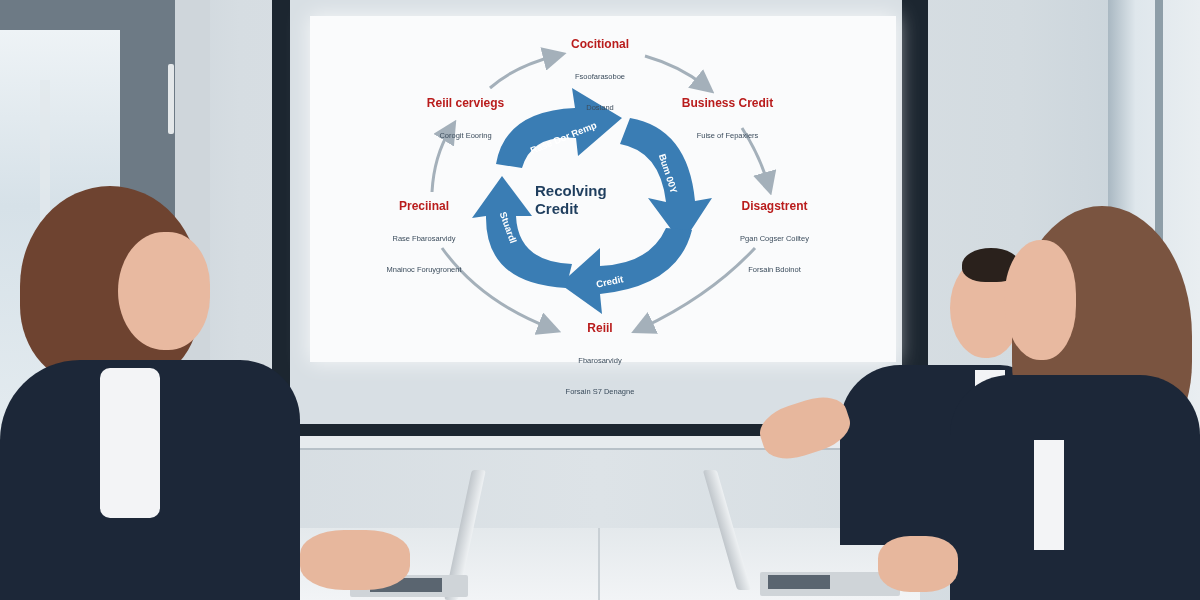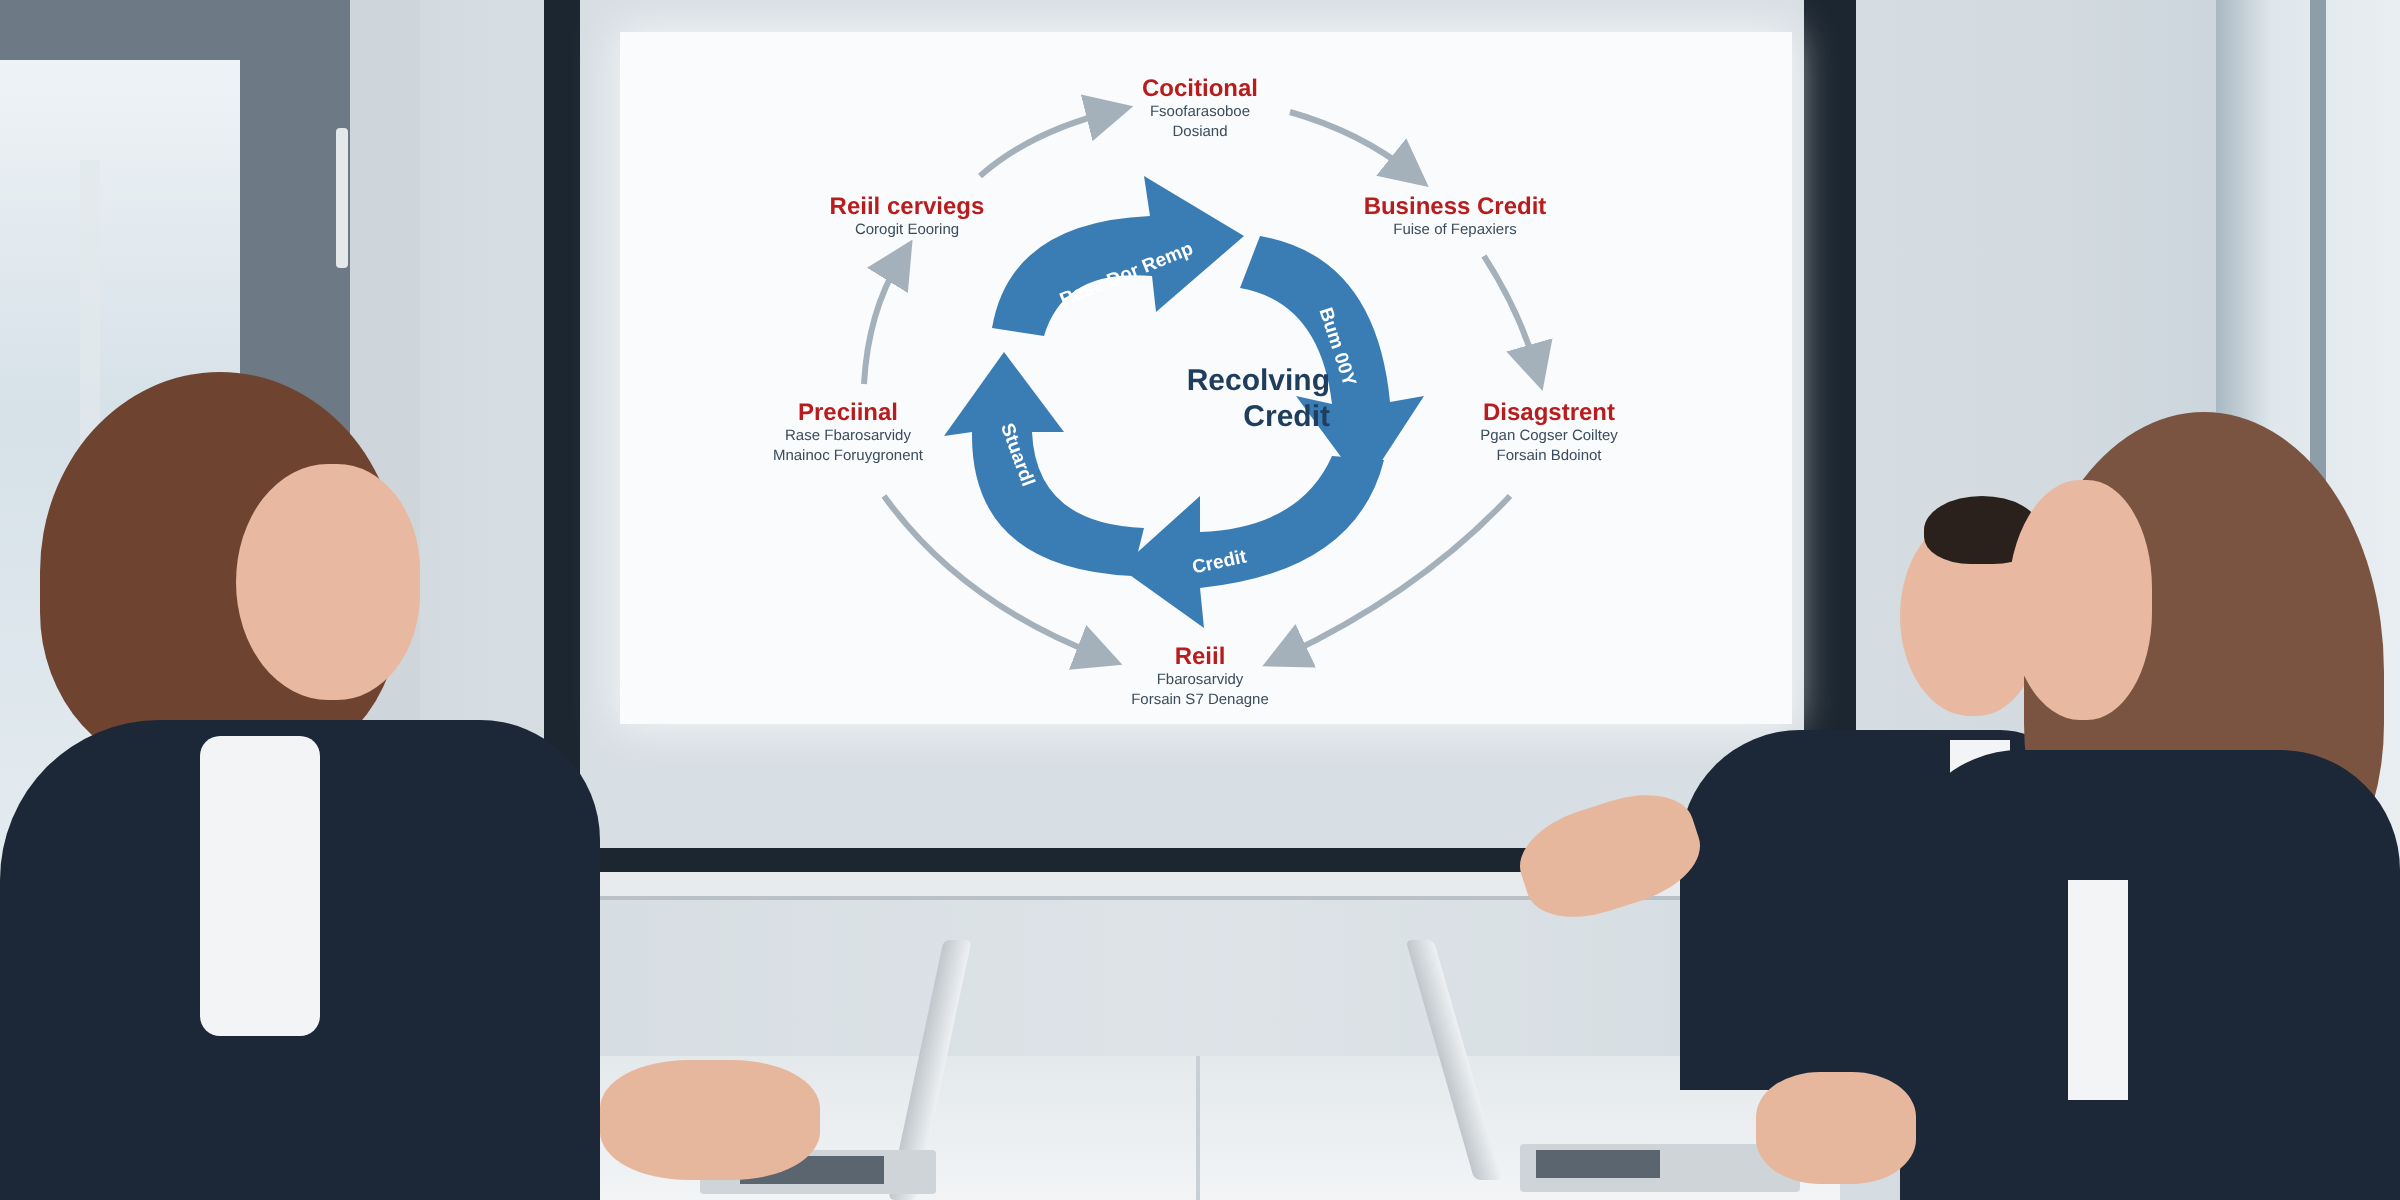--- a/index.html
+++ b/index.html
@@ -13,22 +13,22 @@
   .window-right{position:absolute;left:1108px;top:0;width:92px;height:600px;background:linear-gradient(90deg,#a9b8c2,#dfe7ec 30%,#e9eef1);}
   .window-right .frame{position:absolute;left:47px;top:0;width:8px;height:600px;background:#8e9ea8;}
 
   .screen-housing{position:absolute;left:272px;top:0;width:656px;height:440px;background:#1c2630;}
   .screen-bottom-bar{position:absolute;left:268px;top:436px;width:664px;height:12px;background:#e7ebee;border-bottom:2px solid #b8c1c8;}
   .screen{position:absolute;left:290px;top:0;width:612px;height:424px;background:#d8dfe4;}
   .slide{position:absolute;left:310px;top:16px;width:586px;height:346px;background:#fafbfc;box-shadow:0 0 20px rgba(255,255,255,.8);}
 
   .node{position:absolute;text-align:center;color:#1e3b55;}
   .node .title{font-weight:bold;font-size:12px;display:block;color:#b91c1c;}
-  .node .sub{font-size:7.5px;display:block;color:#3b4c5c;line-height:10px;}
-  .center-label{position:absolute;left:535px;top:182px;width:130px;text-align:right;color:#1f3e5e;font-weight:bold;font-size:15px;line-height:18px;}
+  .node .sub{font-size:7.5px;display:block;color:#3b4c5c;line-height:10px;margin-top:21px;}
+  .center-label{position:absolute;left:535px;top:182px;width:130px;text-align:left;color:#1f3e5e;font-weight:bold;font-size:15px;line-height:18px;}
   .arrow-label{position:absolute;color:#fff;font-size:9.5px;font-weight:bold;white-space:nowrap;}
 
   svg.cycle{position:absolute;left:310px;top:16px;}
 
   .table{position:absolute;left:300px;top:528px;width:620px;height:72px;background:linear-gradient(180deg,#e4e9ec,#f2f4f6);}
   .table-seam{position:absolute;left:598px;top:528px;width:2px;height:72px;background:#c9d0d5;}
 
   .laptop-screen{position:absolute;background:linear-gradient(90deg,#c0c6cb,#eef1f3);border-radius:3px;}
   .laptop-base{position:absolute;background:#cfd4d8;border-radius:2px;}
   .keys{position:absolute;background:#5a6570;}
@@ -112,21 +112,21 @@
 <div class="node" style="left:545px;top:321px;width:110px;">
   <span class="title">Reiil</span>
   <span class="sub">Fbarosarvidy</span>
   <span class="sub">Forsain S7 Denagne</span>
 </div>
 <div class="node" style="left:372px;top:199px;width:104px;">
   <span class="title">Preciinal</span>
   <span class="sub">Rase Fbarosarvidy</span>
   <span class="sub">Mnainoc Foruygronent</span>
 </div>
-<div class="node" style="left:396px;top:96px;width:115px;">
+<div class="node" style="left:408px;top:96px;width:115px;">
   <span class="title">Reiil cerviegs</span>
   <span class="sub">Corogit Eooring</span>
 </div>
 
 <div class="table"></div>
 <div class="table-seam"></div>
 
 <div class="laptop-screen" style="left:458px;top:470px;width:14px;height:130px;transform:skewX(-12deg);"></div>
 <div class="laptop-base" style="left:350px;top:575px;width:118px;height:22px;">
   <div class="keys" style="left:20px;top:3px;width:72px;height:14px;"></div>

